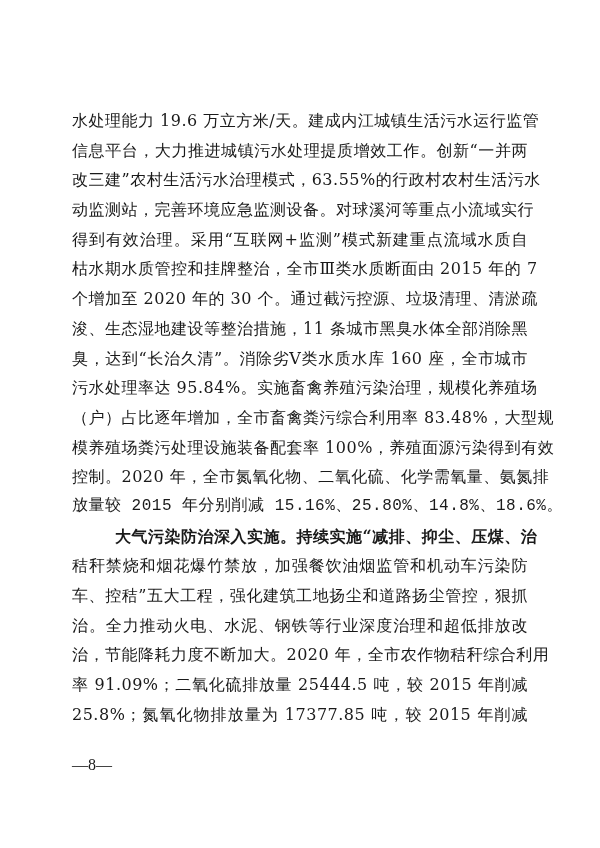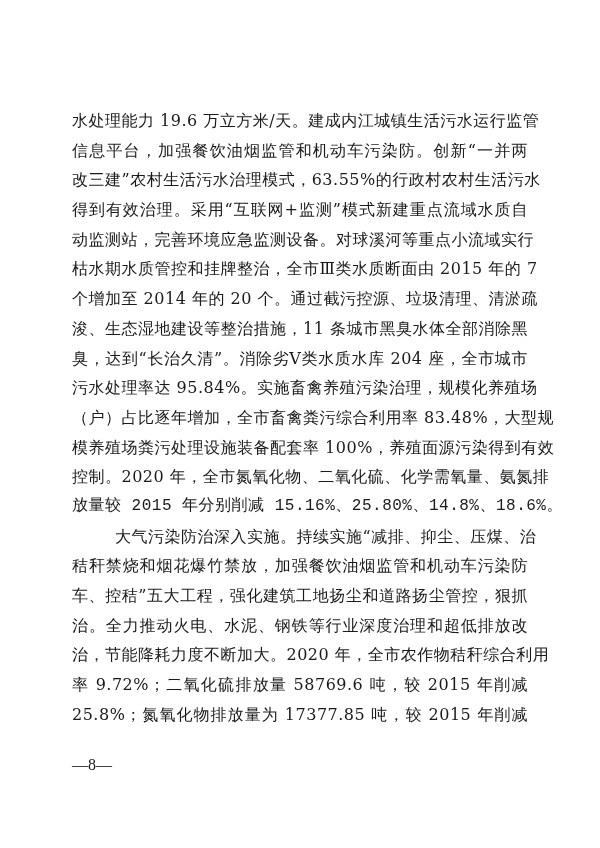--- a/index.html
+++ b/index.html
@@ -29,57 +29,58 @@
       text-align: justify;
       text-align-last: justify;
       letter-spacing: 0.5px;
     }
     .line.last {
       text-align-last: left;
       font-family: Liberation Mono, monospace;
     }
     .line.indent {
       padding-left: 43px;
+      font-weight: bold;
     }
     .page-number {
       position: absolute;
       left: 72px;
       top: 754px;
       font-size: 16px;
       line-height: 22px;
       font-family: "Liberation Serif", serif;
       color: #1a1a1a;
     }
   </style>
 </head>
 <body>
 
 <div class="page">
 
   <div>
     <div class="line">水处理能力 19.6 万立方米/天。建成内江城镇生活污水运行监管</div>
-    <div class="line">信息平台，加强餐饮油烟监管和机动车污染防。创新“一并两</div>
+    <div class="line">信息平台，大力推进城镇污水处理提质增效工作。创新“一并两</div>
     <div class="line">改三建”农村生活污水治理模式，63.55%的行政村农村生活污水</div>
+    <div class="line">动监测站，完善环境应急监测设备。对球溪河等重点小流域实行</div>
     <div class="line">得到有效治理。采用“互联网+监测”模式新建重点流域水质自</div>
-    <div class="line">动监测站，完善环境应急监测设备。对球溪河等重点小流域实行</div>
     <div class="line">枯水期水质管控和挂牌整治，全市Ⅲ类水质断面由 2015 年的 7</div>
-    <div class="line">个增加至 2014 年的 20 个。通过截污控源、垃圾清理、清淤疏</div>
+    <div class="line">个增加至 2020 年的 30 个。通过截污控源、垃圾清理、清淤疏</div>
     <div class="line">浚、生态湿地建设等整治措施，11 条城市黑臭水体全部消除黑</div>
-    <div class="line">臭，达到“长治久清”。消除劣Ⅴ类水质水库 204 座，全市城市</div>
+    <div class="line">臭，达到“长治久清”。消除劣Ⅴ类水质水库 160 座，全市城市</div>
     <div class="line">污水处理率达 95.84%。实施畜禽养殖污染治理，规模化养殖场</div>
     <div class="line">（户）占比逐年增加，全市畜禽粪污综合利用率 83.48%，大型规</div>
     <div class="line">模养殖场粪污处理设施装备配套率 100%，养殖面源污染得到有效</div>
     <div class="line">控制。2020 年，全市氮氧化物、二氧化硫、化学需氧量、氨氮排</div>
     <div class="line last">放量较 2015 年分别削减 15.16%、25.80%、14.8%、18.6%。</div>
   </div>
 
   <div>
     <div class="line indent">大气污染防治深入实施。持续实施“减排、抑尘、压煤、治</div>
     <div class="line">秸秆禁烧和烟花爆竹禁放，加强餐饮油烟监管和机动车污染防</div>
     <div class="line">车、控秸”五大工程，强化建筑工地扬尘和道路扬尘管控，狠抓</div>
     <div class="line">治。全力推动火电、水泥、钢铁等行业深度治理和超低排放改</div>
     <div class="line">治，节能降耗力度不断加大。2020 年，全市农作物秸秆综合利用</div>
-    <div class="line">率 9.72%；二氧化硫排放量 58769.6 吨，较 2015 年削减</div>
+    <div class="line">率 91.09%；二氧化硫排放量 25444.5 吨，较 2015 年削减</div>
     <div class="line">25.8%；氮氧化物排放量为 17377.85 吨，较 2015 年削减</div>
   </div>
 </div>
 
 <div class="page-number">—8—</div>
 
 </body></html>

